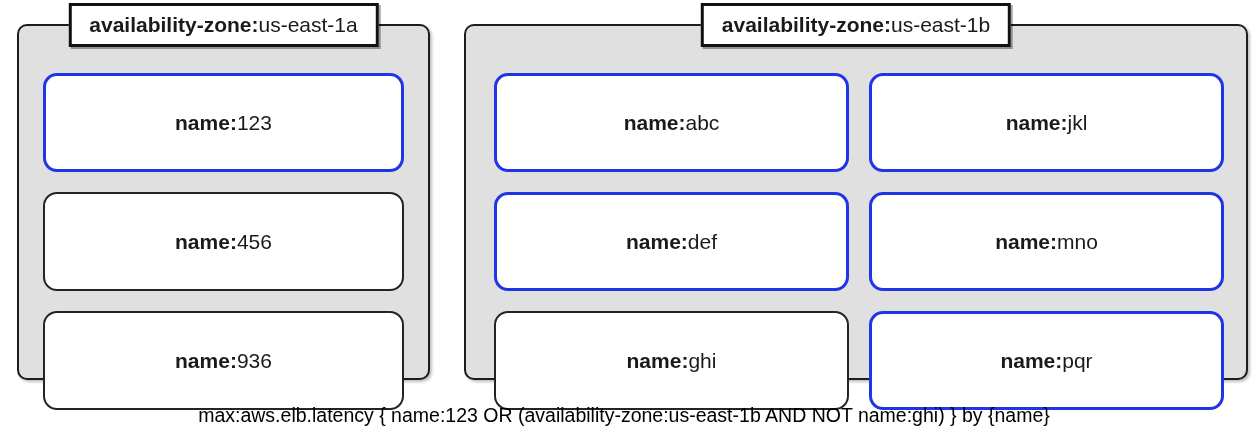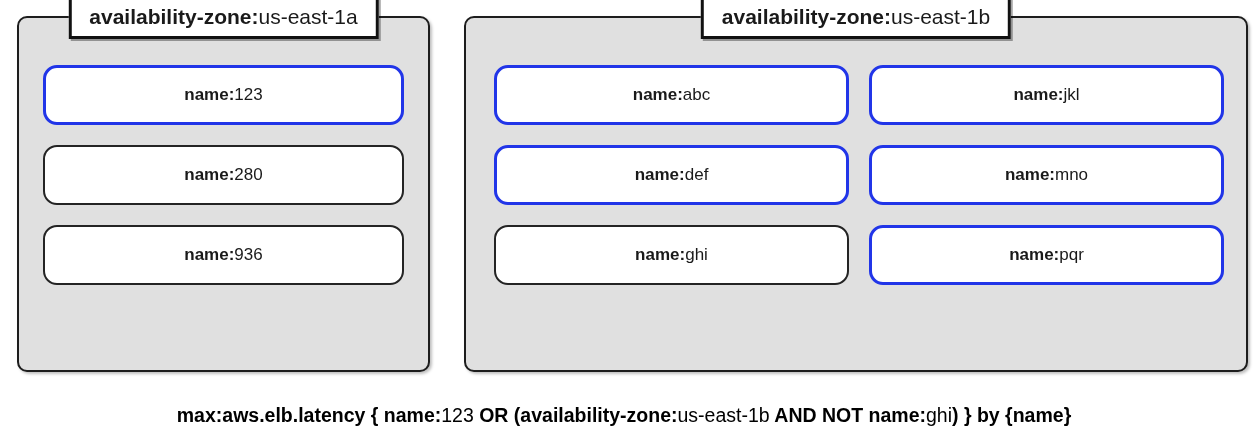--- a/index.html
+++ b/index.html
@@ -15,21 +15,21 @@
   html,body{margin:0;padding:0;}
   body{
     width:1257px;height:438px;
     background:#ffffff;
     font-family:"Liberation Sans","DejaVu Sans",sans-serif;
     color:var(--text-color);
     overflow:hidden;
   }
   .stage{position:relative;width:1257px;height:438px;}
   .diagram{
-    position:absolute;left:8px;top:16px;right:9px;
+    position:absolute;left:8px;top:24px;right:9px;
     display:flex;gap:34px;align-items:stretch;padding-left:9px;
   }
   .zone{
     position:relative;
     background:var(--panel-bg);
     border:2.5px solid var(--panel-border);
     border-radius:10px;
     height:356px;
     box-shadow:2px 2px 3px rgba(0,0,0,0.25);
   }
@@ -50,58 +50,58 @@
     display:flex;flex-direction:column;gap:20px;
     padding:47px 24px 0;
   }
   .hosts-grid{
     display:grid;grid-template-columns:1fr 1fr;
     column-gap:20px;row-gap:20px;
     padding:47px 22px 0 28px;
   }
   .host{
     background:var(--box-bg);
-    height:60px;
+    height:99px;
     border:2.5px solid var(--normal-border);
     border-radius:14px;
     display:flex;align-items:center;justify-content:center;
-    font-size:17px;
+    font-size:21px;
   }
   .host[data-highlight="true"]{
     border-color:var(--highlight-border);
     border-width:3px;
   }
   .query-line{
     position:absolute;left:0;right:9px;top:404px;
     text-align:center;
     font-size:19.5px;
     color:#000;
     white-space:nowrap;
   }
-  .query-line span[data-bold="true"]{font-weight:700;text-align:center;}
+  .query-line span[data-bold="true"]{font-weight:400;text-align:center;}
   .query-line span[data-bold="false"]{font-weight:400;}
 </style>
 </head>
 <body>
 
 <div class="stage">
   <div class="diagram">
 
     <div class="zone zone-a">
       <div class="zone-title">
         <span class="key">availability-zone:</span><span class="val">us-east-1a</span>
       </div>
       <div class="hosts-col">
         <div class="host" data-highlight="true">
           <span class="key">name:</span>
             <span class="val">123</span>
         </div>
         <div class="host" data-highlight="false">
           <span class="key">name:</span>
-            <span class="val">280</span>
+            <span class="val">456</span>
         </div>
         <div class="host" data-highlight="false">
           <span class="key">name:</span>
             <span class="val">936</span>
         </div>
       </div>
     </div>
 
     <div class="zone zone-b">
       <div class="zone-title">

